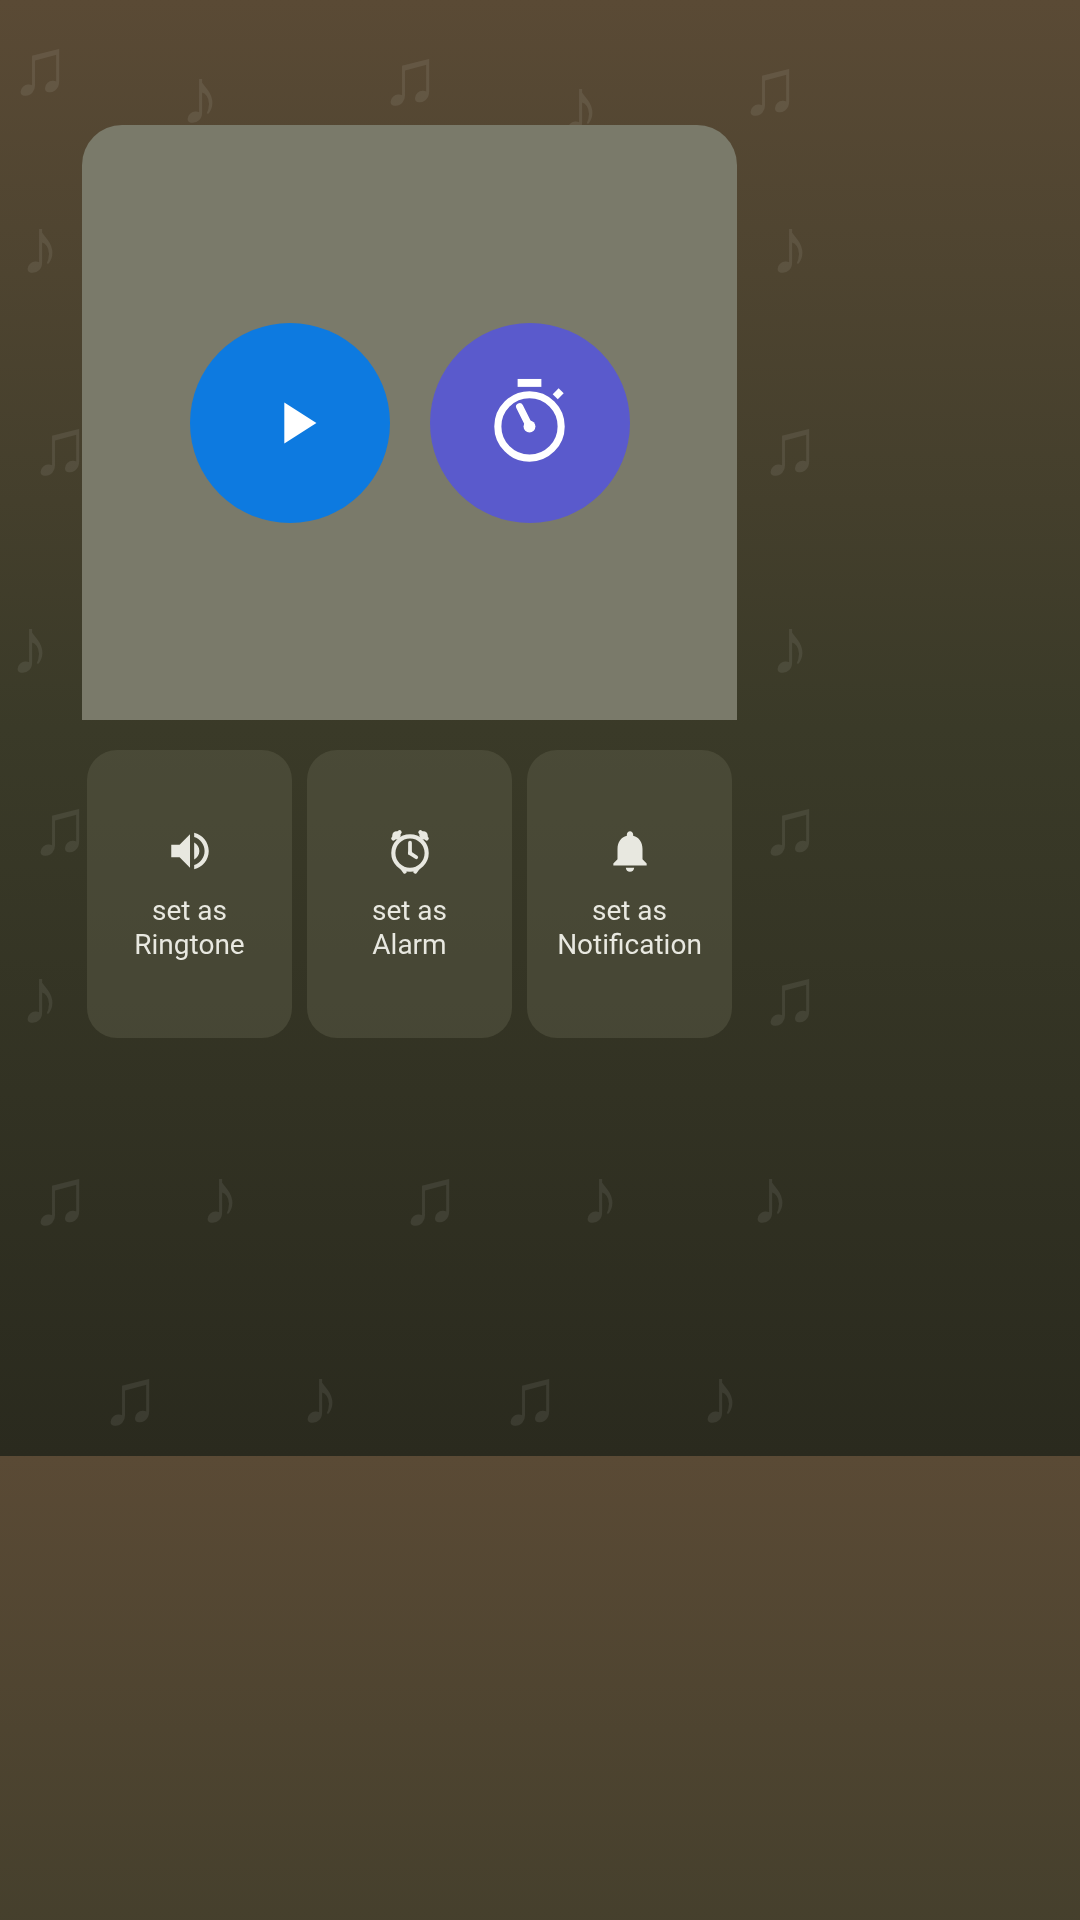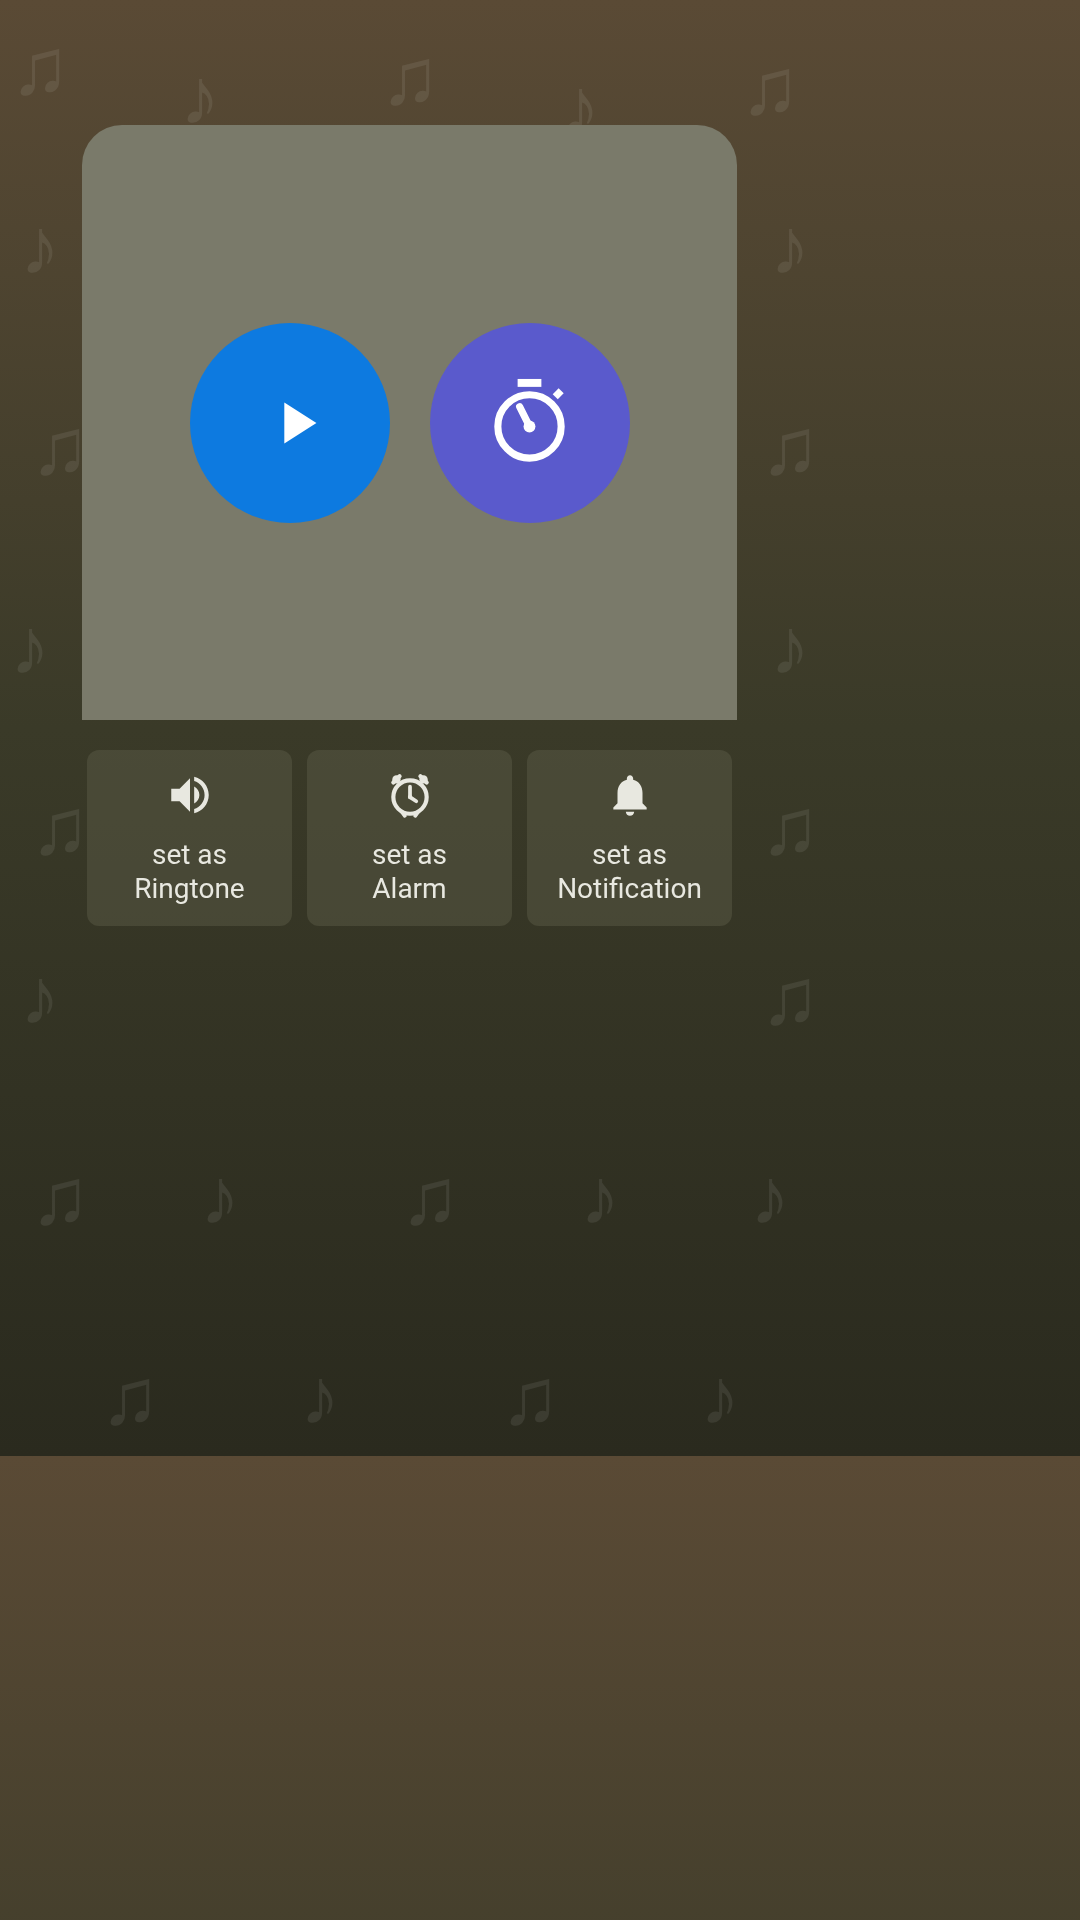--- a/index.html
+++ b/index.html
@@ -88,22 +88,22 @@
     .actions-row {
       display: flex;
       gap: 15px;
       margin-top: 30px;
       padding: 0 5px;
     }
     
     .action-card {
       flex: 1;
       background: rgba(90, 90, 70, 0.5);
-      border-radius: 12px;
-      height: 176px;
+      border-radius: 30px;
+      height: 288px;
       display: flex;
       flex-direction: column;
       align-items: center;
       justify-content: center;
       gap: 18px;
       cursor: pointer;
     }
     
     .action-card svg {
       width: 50px;

